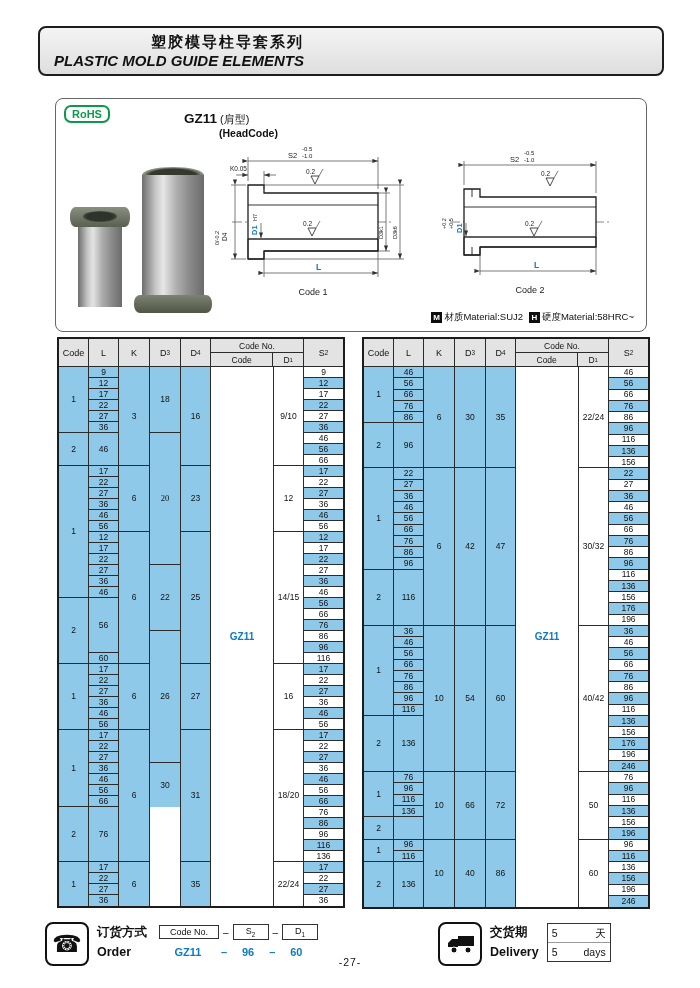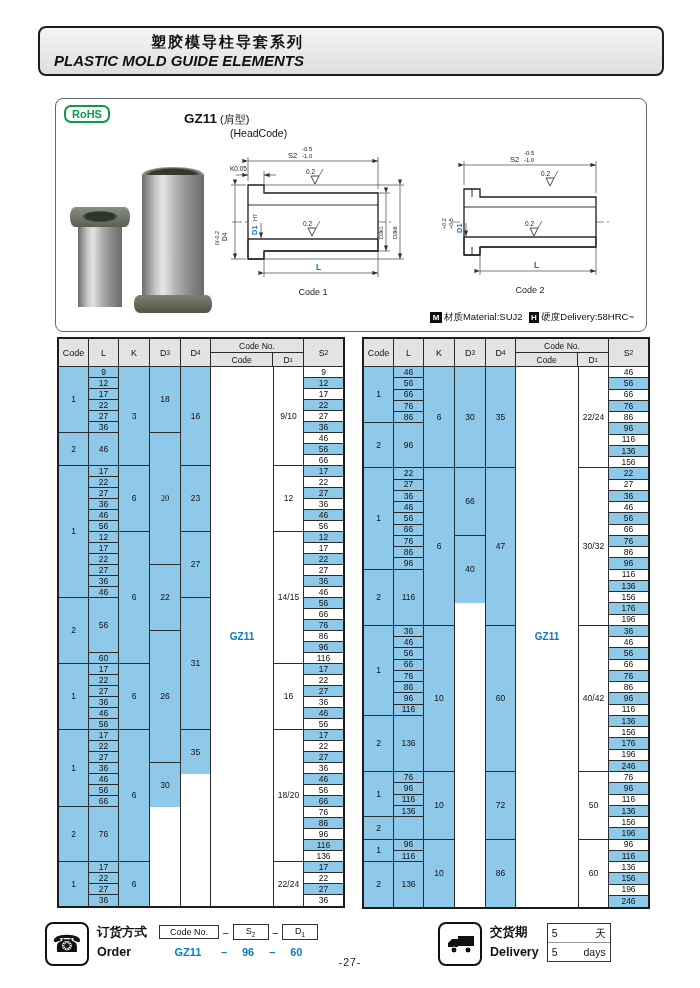--- a/index.html
+++ b/index.html
@@ -16,21 +16,21 @@
   .brand-txt .en{font-size:11px;font-weight:bold;color:#101010;letter-spacing:1.5px;}
   .series{text-align:right;}
   .series .cn{font-size:15px;font-weight:bold;letter-spacing:2px;}
   .series .en{font-size:15px;font-weight:bold;font-style:italic;letter-spacing:0;}
   
   .panel{left:55px;top:98px;width:590px;height:232px;border:1.5px solid #666;border-radius:8px;background:#fff;}
   .rohs{left:8px;top:6px;border:2px solid #0a9a4a;border-radius:7px;color:#0a9a4a;
         font-weight:bold;font-size:11px;padding:1px 6px;}
   .model{left:128px;top:12px;font-size:11px;}
   .model .nm{font-weight:bold;font-size:13.5px;}
-  .model .sub{font-size:10.5px;margin-left:46px;}
+  .model .sub{font-size:10.5px;margin-left:35px;font-weight:bold;}
   
   .photo{left:12px;top:64px;width:140px;height:158px;}
   .bushS{left:2px;top:44px;width:60px;position:absolute;}
   .bushS .flange{height:20px;background:linear-gradient(#8a9080,#59604f);border-radius:5px/9px;position:relative;}
   .bushS .flange .hole{position:absolute;left:13px;right:13px;top:4px;height:11px;border-radius:50%;
         background:radial-gradient(#2e332b 55%,#4a5143 70%,#6c7263);}
   .bushS .bod{width:44px;margin:0 auto;height:80px;
         background:linear-gradient(90deg,#6d6d6d,#c7c7c7 22%,#e3e3e3 34%,#adadad 55%,#8b8b8b 76%,#6b6b6b);}
   .bushL{left:66px;top:4px;width:78px;position:absolute;}
   .bushL .top{width:62px;margin:0 auto;height:16px;border-radius:50%;
@@ -213,21 +213,21 @@
     <line class="dl" x1="38" y1="96" x2="38" y2="109" marker-end="url(#m1)"></line>
 
     <line class="dl" x1="52" y1="128" x2="52" y2="148"></line>
       <line class="dl" x1="168" y1="120" x2="168" y2="148"></line>
     <line class="dl" x1="52" y1="144" x2="168" y2="144" marker-start="url(#m1)" marker-end="url(#m1)"></line>
     <text class="t8 blue" x="106" y="141">L</text>
     <text class="t9" x="102" y="166" text-anchor="middle">Code 2</text>
   </svg>
 
   <div class="abs mat">
-    <span class="badge">M</span><span>材质</span><span>Material:SUJ2</span><span class="badge">H</span><span>硬度</span><span>Delivery:58HRC~</span>
+    <span class="badge">M</span><span>材质</span><span>Material:SUJ2</span><span class="badge">H</span><span>硬度</span><span>Material:58HRC~</span>
   </div>
 </div>
 
 <div id="tableL" class="abs gtable" style="left:57px;top:337px;width:284px;height:567px;">
     <div class="thead">
       <div class="th" style="width: 30px;">Code</div>
       <div class="th" style="width: 30px;">L</div>
       <div class="th" style="width: 31px;">K</div>
       <div class="th" style="width: 31px;">D<sub>3</sub></div>
       <div class="th" style="width: 30px;">D<sub>4</sub></div>
@@ -303,20 +303,21 @@
       <div class="tcol" style="width: 31px;">
         <div class="tcell" style="height: 66px; background: var(--blu);">18</div>
         <div class="tcell" style="height: 132px; background: var(--blu); font-family: Liberation Serif, serif;">20</div>
         <div class="tcell" style="height: 66px; background: var(--blu);">22</div>
         <div class="tcell" style="height: 132px; background: var(--blu);">26</div>
         <div class="tcell" style="height: 44px; background: var(--blu);">30</div>
       </div>
       <div class="tcol" style="width: 30px;">
         <div class="tcell" style="height: 99px; background: var(--blu);">16</div>
         <div class="tcell" style="height: 66px; background: var(--blu);">23</div>
+        <div class="tcell" style="height: 132px; background: var(--blu);">25</div>
         <div class="tcell" style="height: 66px; background: var(--blu);">27</div>
         <div class="tcell" style="height: 132px; background: var(--blu);">31</div>
         <div class="tcell" style="height: 44px; background: var(--blu);">35</div>
       </div>
       <div class="tcol" style="width: 63px;">
         <div class="tcell accent" style="height: 539px; background: rgb(255, 255, 255);">GZ11</div>
       </div>
       <div class="tcol" style="width: 30px;">
         <div class="tcell" style="height: 99px; background: rgb(255, 255, 255);">9/10</div>
         <div class="tcell" style="height: 66px; background: rgb(255, 255, 255);">12</div>
@@ -444,20 +445,22 @@
       </div>
       <div class="tcol" style="width: 31px;">
         <div class="tcell" style="height: 101.25px; background: var(--blu);">6</div>
         <div class="tcell" style="height: 157.5px; background: var(--blu);">6</div>
         <div class="tcell" style="height: 146.25px; background: var(--blu);">10</div>
         <div class="tcell" style="height: 67.5px; background: var(--blu);">10</div>
         <div class="tcell" style="height: 67.5px; background: var(--blu);">10</div>
       </div>
       <div class="tcol" style="width: 31px;">
         <div class="tcell" style="height: 101.25px; background: var(--blu);">30</div>
+        <div class="tcell" style="height: 157.5px; background: var(--blu);">42</div>
+        <div class="tcell" style="height: 146.25px; background: var(--blu);">54</div>
         <div class="tcell" style="height: 67.5px; background: var(--blu);">66</div>
         <div class="tcell" style="height: 67.5px; background: var(--blu);">40</div>
       </div>
       <div class="tcol" style="width: 30px;">
         <div class="tcell" style="height: 101.25px; background: var(--blu);">35</div>
         <div class="tcell" style="height: 157.5px; background: var(--blu);">47</div>
         <div class="tcell" style="height: 146.25px; background: var(--blu);">60</div>
         <div class="tcell" style="height: 67.5px; background: var(--blu);">72</div>
         <div class="tcell" style="height: 67.5px; background: var(--blu);">86</div>
       </div>

